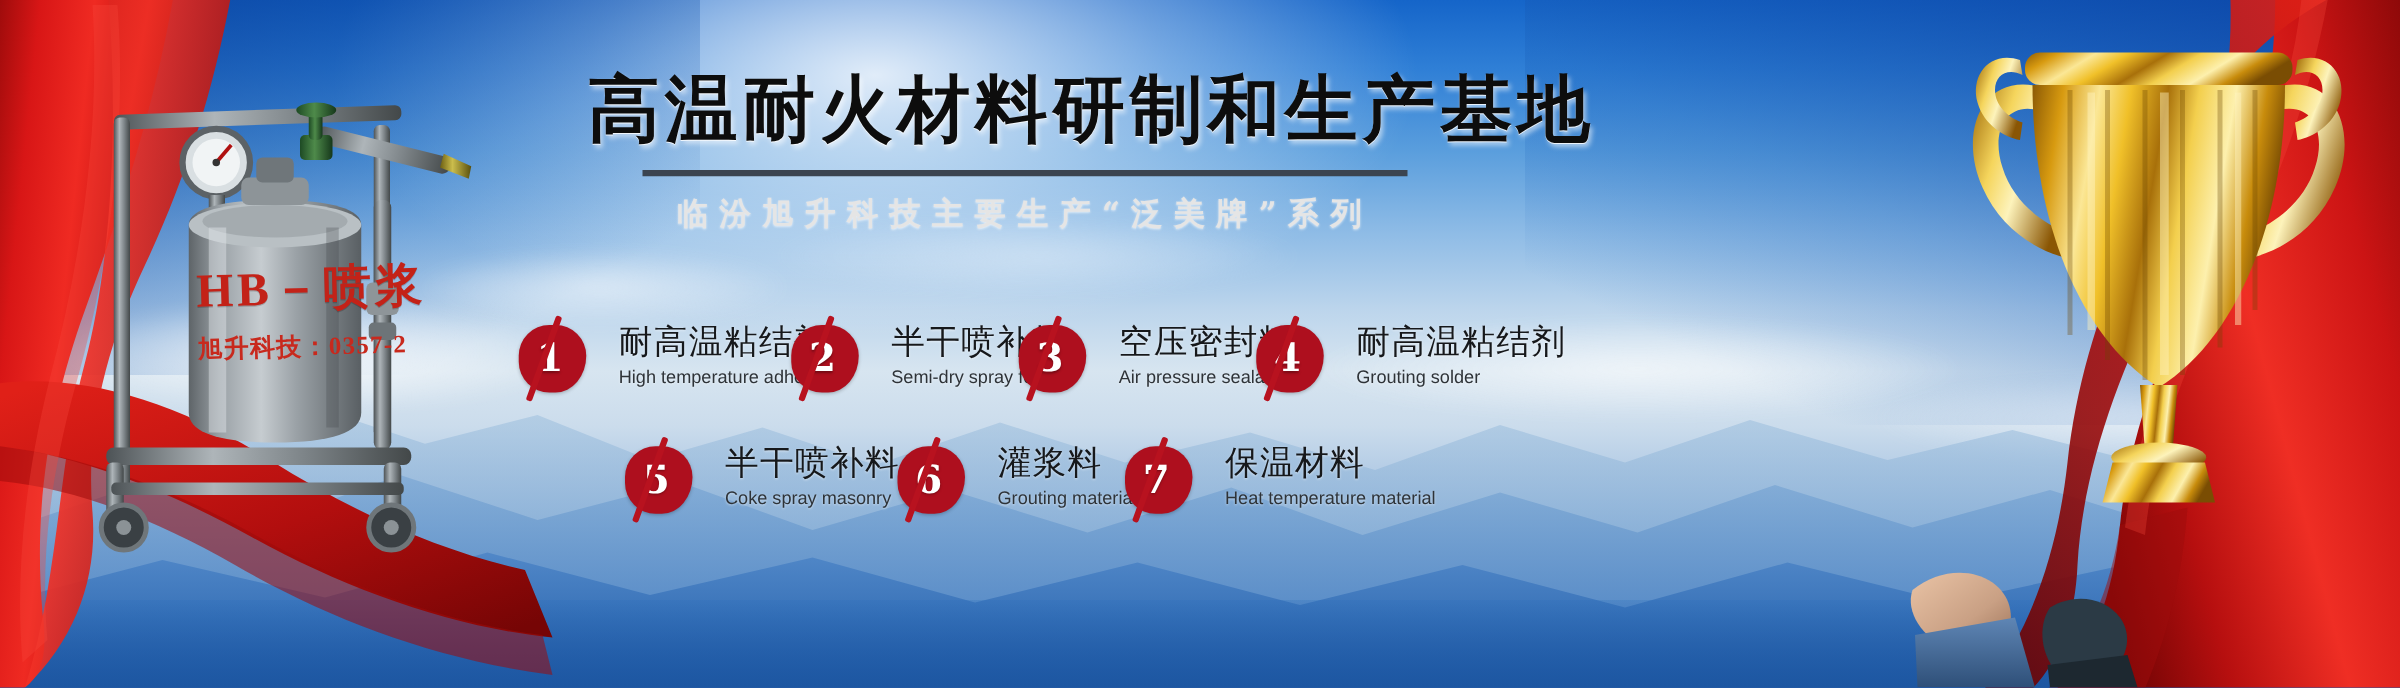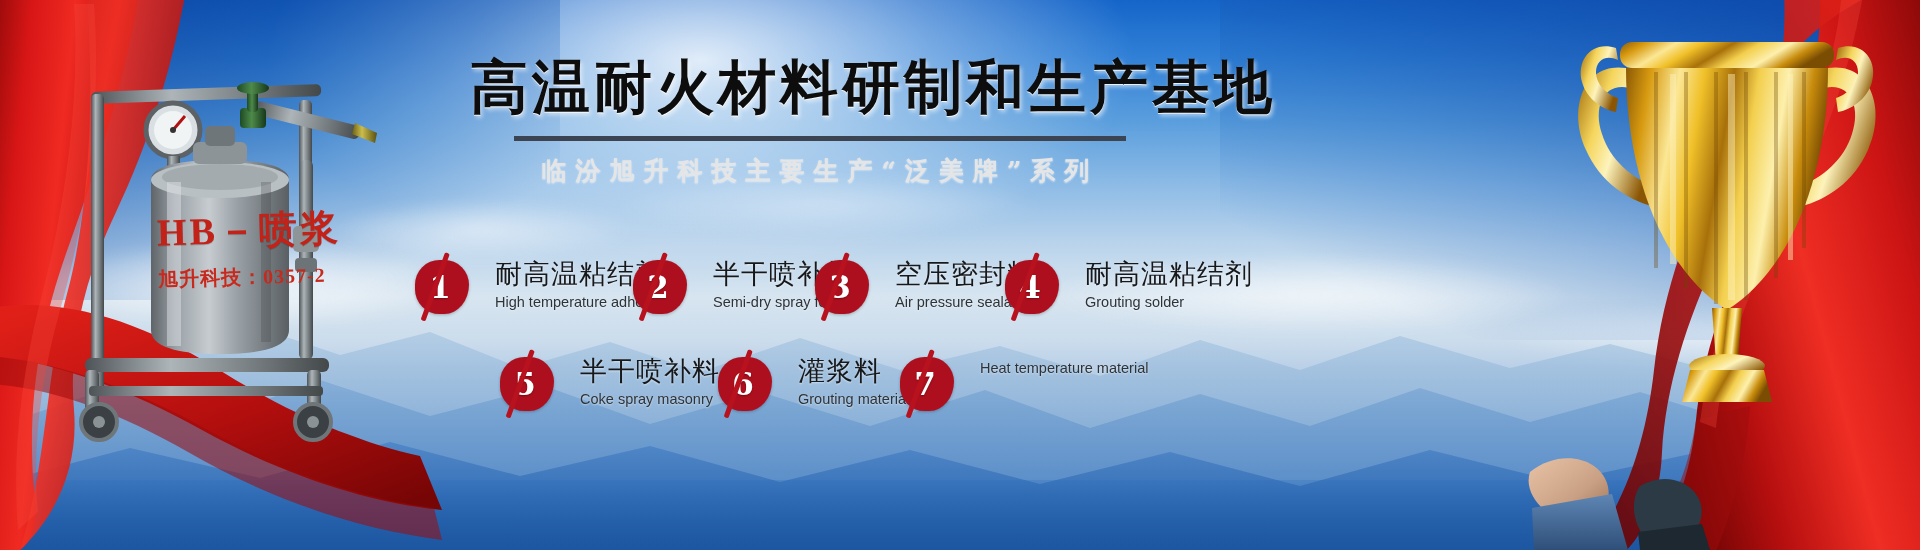--- a/index.html
+++ b/index.html
@@ -470,20 +470,21 @@
       </div>
     </div>
 
     <div class="feat" style="left:900px; top:355px;">
       <div class="badge">
         <div class="disc"></div>
         <div class="num">7</div>
         <div class="slash"></div>
       </div>
       <div class="feat-text">
+        <div class="feat-cn">保温材料</div>
         <div class="feat-en">Heat temperature material</div>
       </div>
     </div>
 
   </div>
 
   <div style="position:absolute; right:200px; bottom:0; width:200px; height:130px;">
     <svg viewBox="0 0 200 130">
       <defs>
         <linearGradient id="skin" x1="0" y1="0" x2="1" y2="1">

